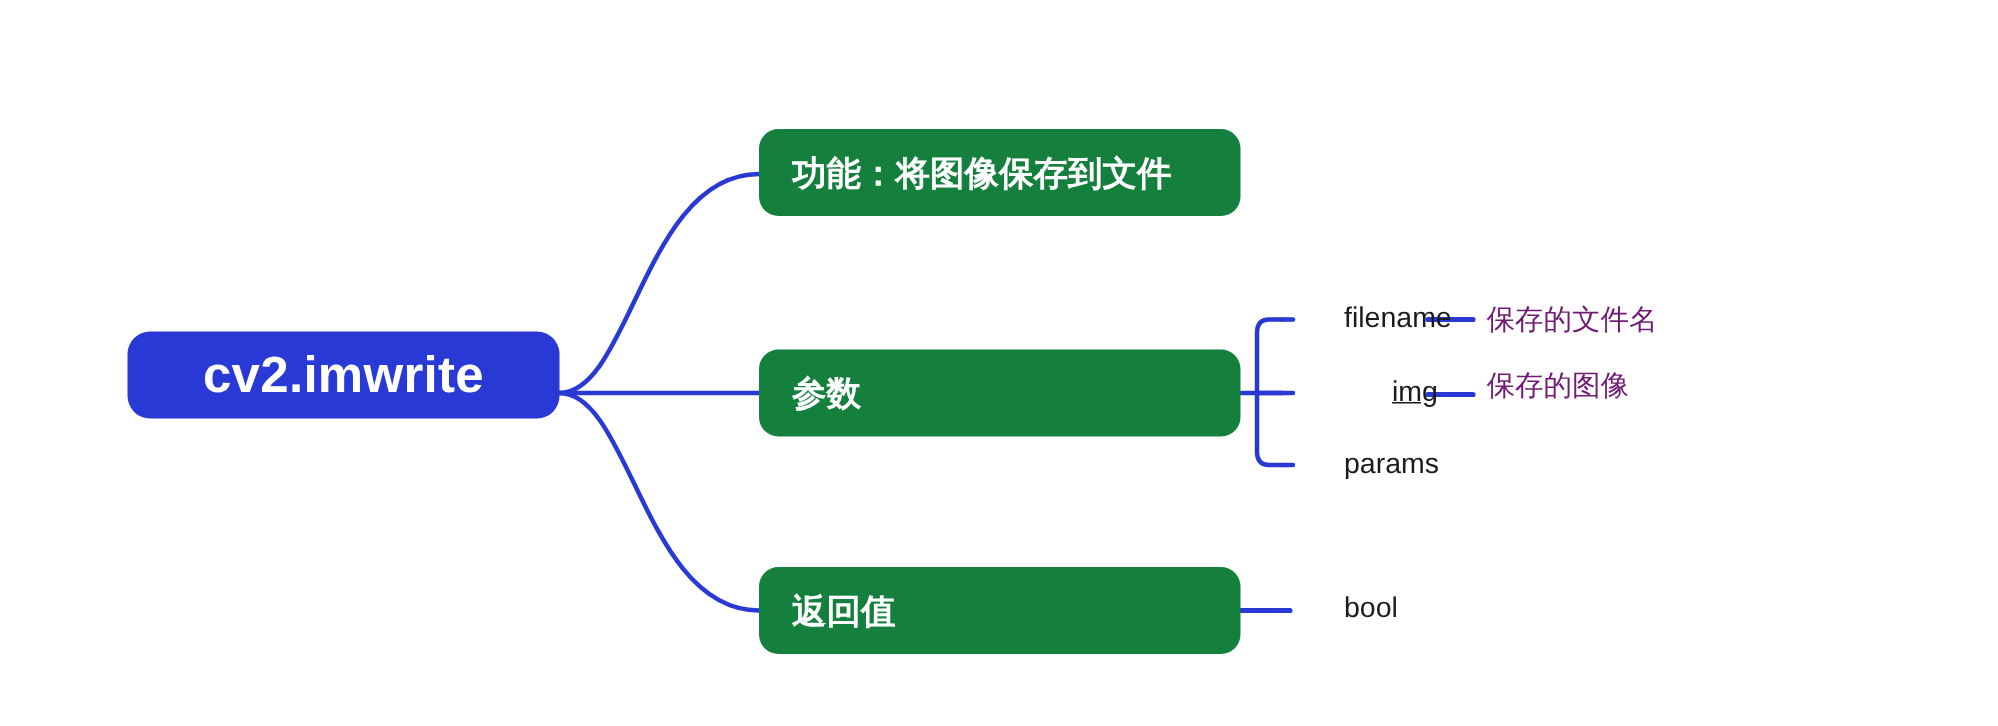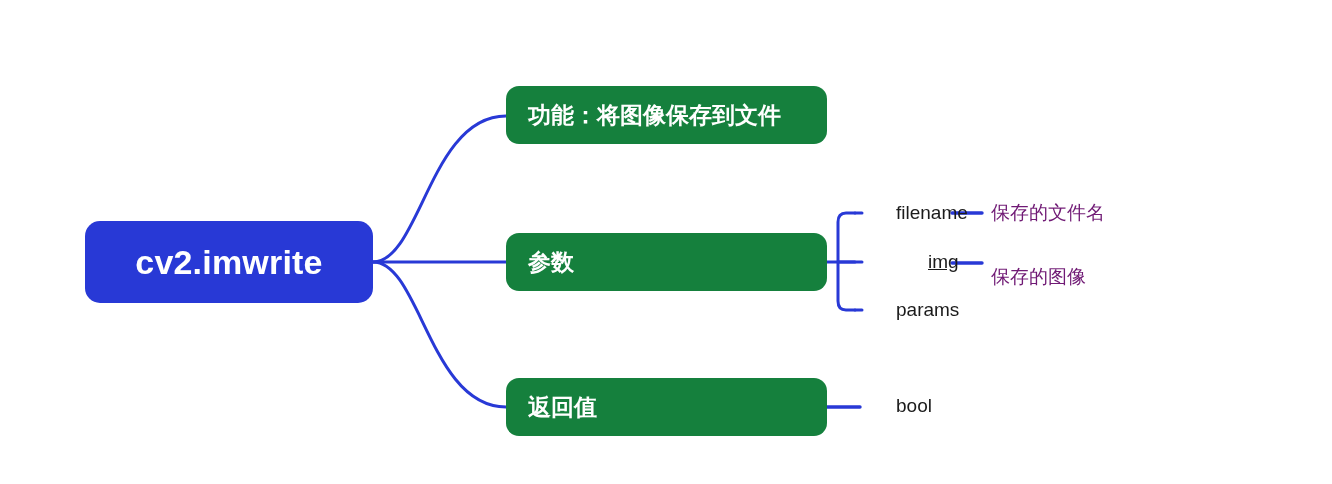--- a/index.html
+++ b/index.html
@@ -32,21 +32,21 @@
     position: absolute;
     box-sizing: border-box;
     display: flex;
     align-items: center;
   }
 
   .node-root {
     left: 85px;
     top: 221px;
     width: 288px;
-    height: 82px;
+    height: 58px;
     background: #2839d6;
     border-radius: 15px;
     justify-content: center;
   }
   .node-root .node-label {
     color: #ffffff;
     font-size: 34px;
     font-weight: bold;
     letter-spacing: 0.2px;
     white-space: nowrap;
@@ -89,21 +89,21 @@
     white-space: nowrap;
     transform: translateY(-50%);
   }
 
   #leaf-filename { left: 866px; top: 213px; }
   #leaf-img      { left: 898px; top: 262px; text-decoration: underline; }
   #leaf-params   { left: 866px; top: 310px; }
   #leaf-bool     { left: 866px; top: 406px; }
 
   #leaf-filename-desc { left: 991px; top: 213px; }
-  #leaf-img-desc      { left: 991px; top: 277px; }
+  #leaf-img-desc      { left: 991px; top: 257px; }
 </style>
 </head>
 <body>
 
 <div id="canvas">
 
   <svg id="edges" viewBox="0 0 1332 484" width="1332" height="484" xmlns="http://www.w3.org/2000/svg">
     <g fill="none" stroke="#2839d6" stroke-width="3.2" stroke-linecap="round">
 
       <path d="M 373,262 C 420,262 430,116 506,116" stroke-width="3"></path>

